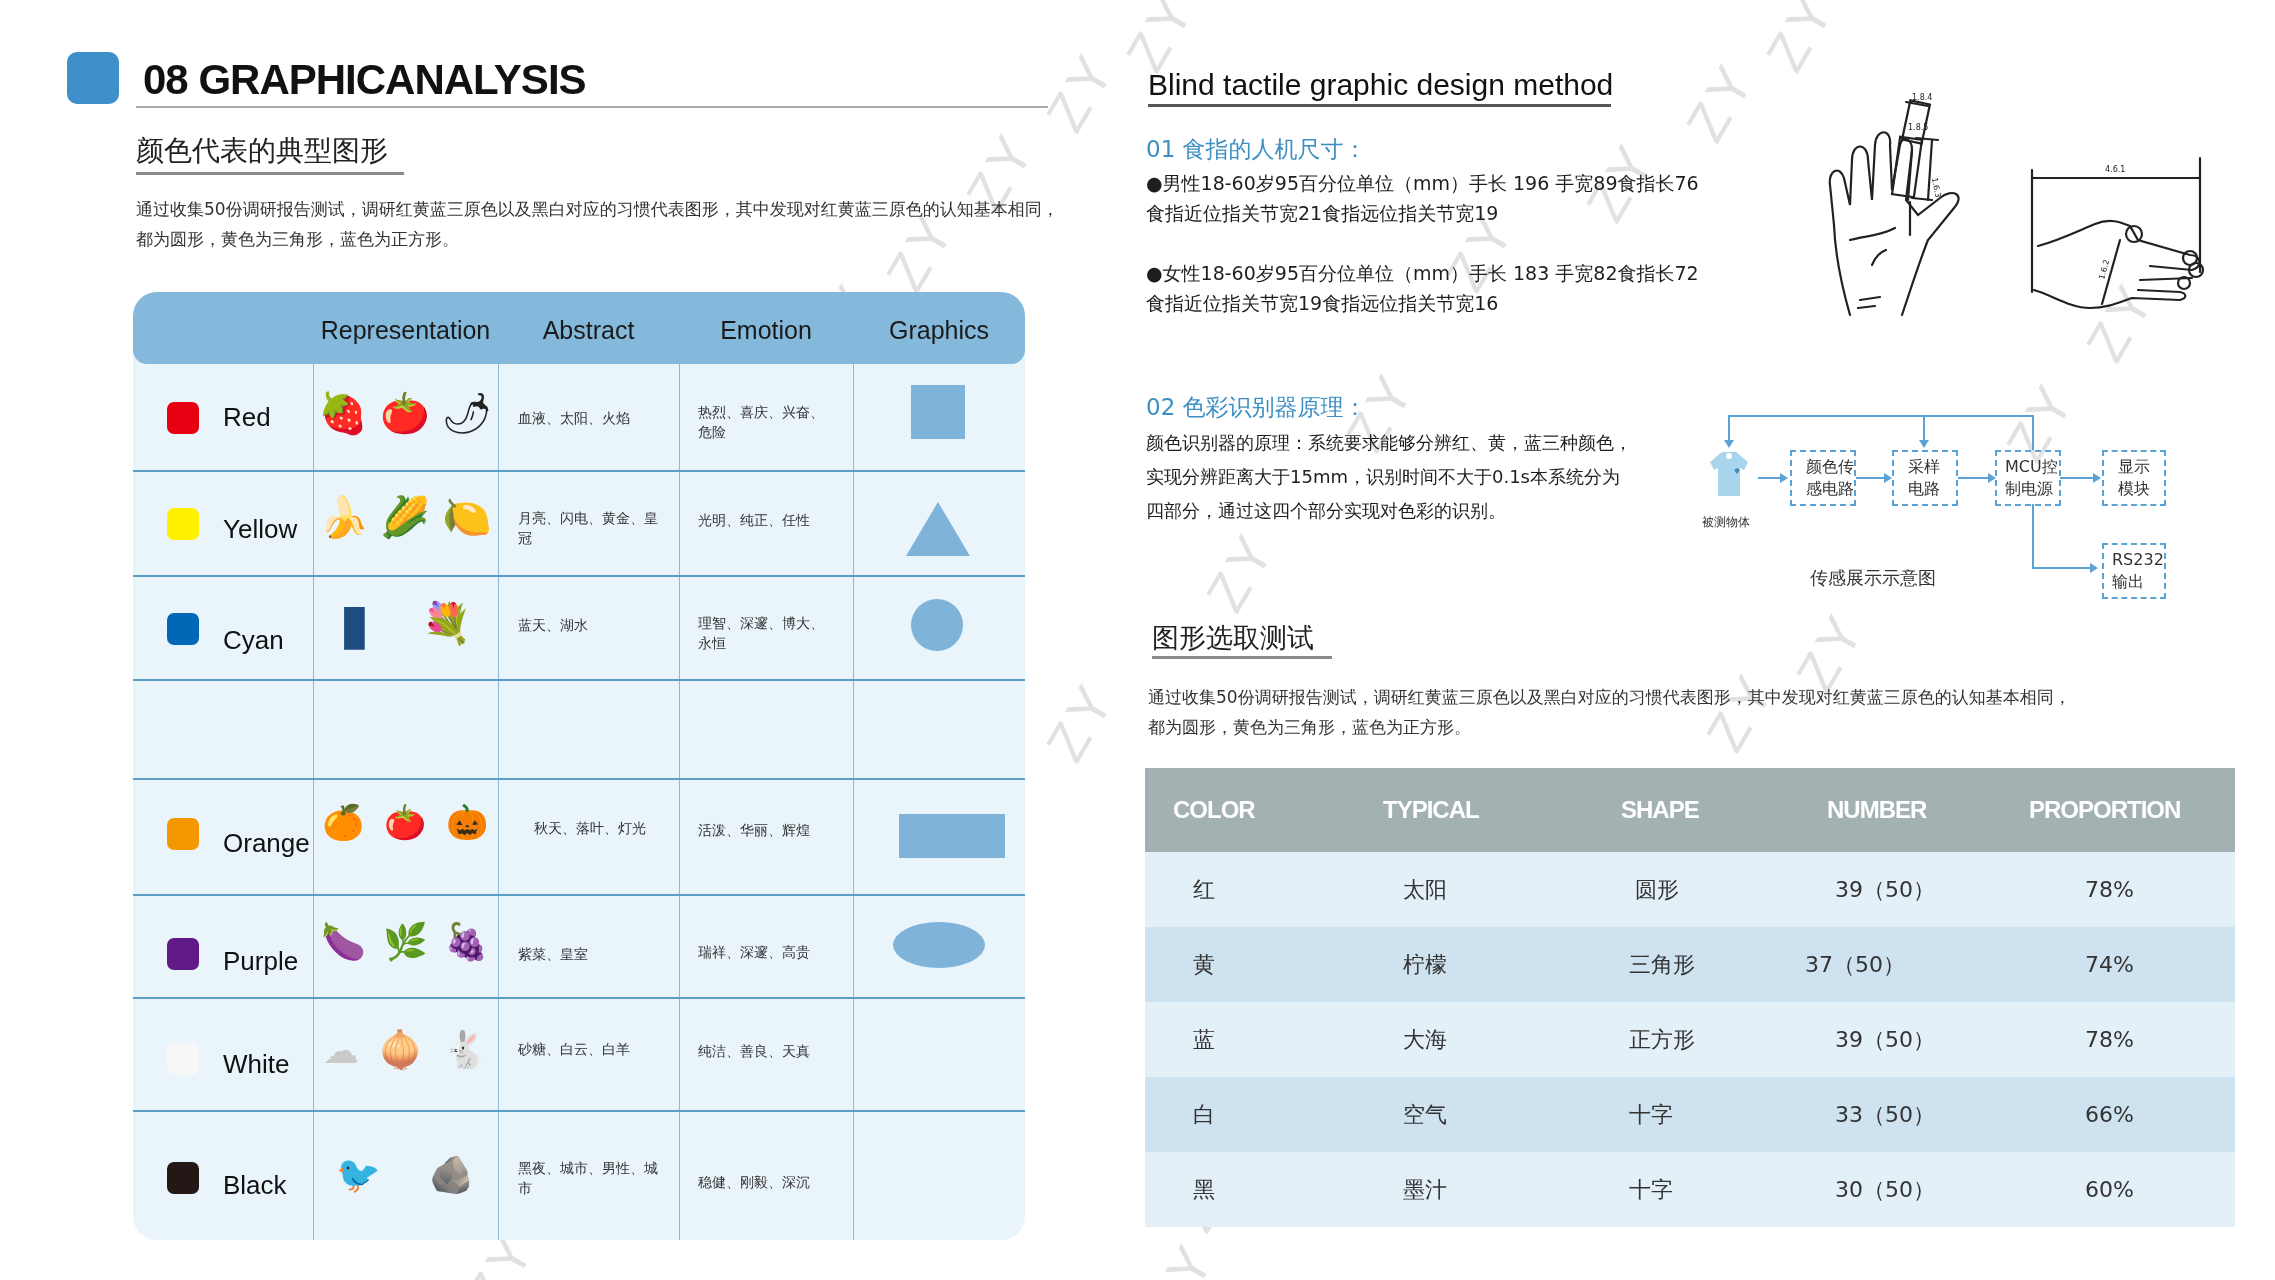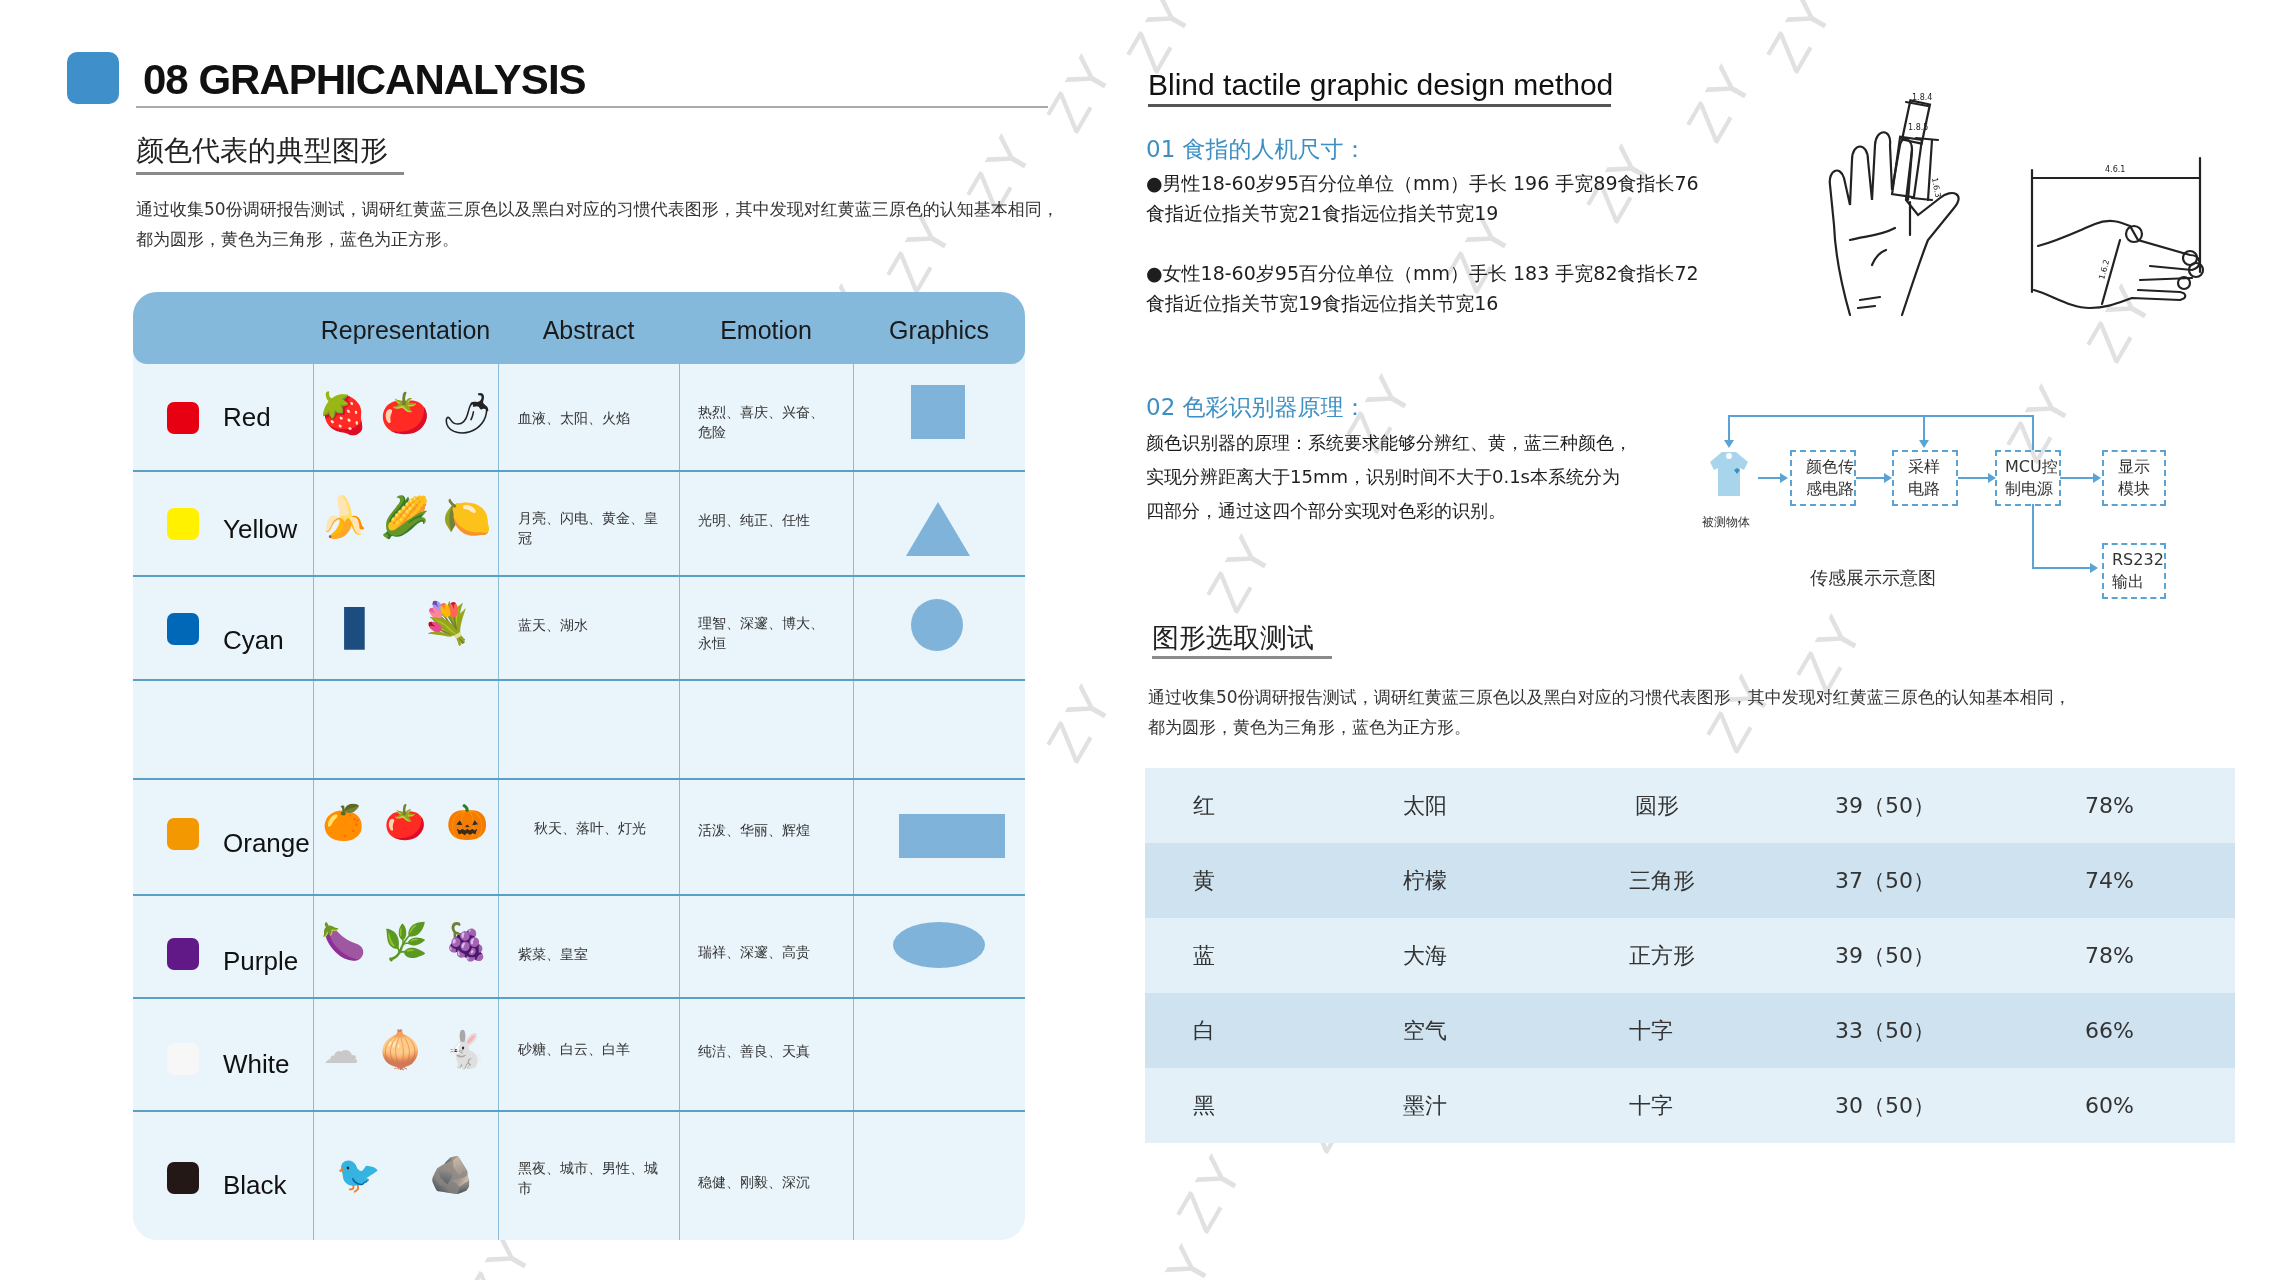--- a/index.html
+++ b/index.html
@@ -304,33 +304,40 @@
 </div>
 
 <div class="abs sel-title">图形选取测试</div>
 <div class="abs sel-rule"></div>
 <div class="abs right-para">
   <div>通过收集50份调研报告测试，调研红黄蓝三原色以及黑白对应的习惯代表图形，其中发现对红黄蓝三原色的认知基本相同，</div>
   <div>都为圆形，黄色为三角形，蓝色为正方形。</div>
 </div>
 
 <div class="abs rtable">
+  <div class="rhead" style="position:relative;">
+    <span class="c1" style="left:28px;">COLOR</span>
+    <span class="c1" style="left:238px;">TYPICAL</span>
+    <span class="c1" style="left:476px;">SHAPE</span>
+    <span class="c1" style="left:682px;">NUMBER</span>
+    <span class="c1" style="left:884px;">PROPORTION</span>
+  </div>
 
   <div class="rrow odd" style="position:relative;">
     <span class="c1" style="left:48px;">红</span>
     <span class="c1" style="left:258px;">太阳</span>
     <span class="c1" style="left:490px;">圆形</span>
     <span class="c1" style="left:690px;">39（50）</span>
     <span class="c1" style="left:940px;">78%</span>
   </div>
   <div class="rrow even" style="position:relative;">
     <span class="c1" style="left:48px;">黄</span>
     <span class="c1" style="left:258px;">柠檬</span>
     <span class="c1" style="left:484px;">三角形</span>
-    <span class="c1" style="left:690px;">37（50）</span>
+    <span class="c1" style="left:660px;">37（50）</span>
     <span class="c1" style="left:940px;">74%</span>
   </div>
   <div class="rrow odd" style="position:relative;">
     <span class="c1" style="left:48px;">蓝</span>
     <span class="c1" style="left:258px;">大海</span>
     <span class="c1" style="left:484px;">正方形</span>
     <span class="c1" style="left:690px;">39（50）</span>
     <span class="c1" style="left:940px;">78%</span>
   </div>
   <div class="rrow even" style="position:relative;">

